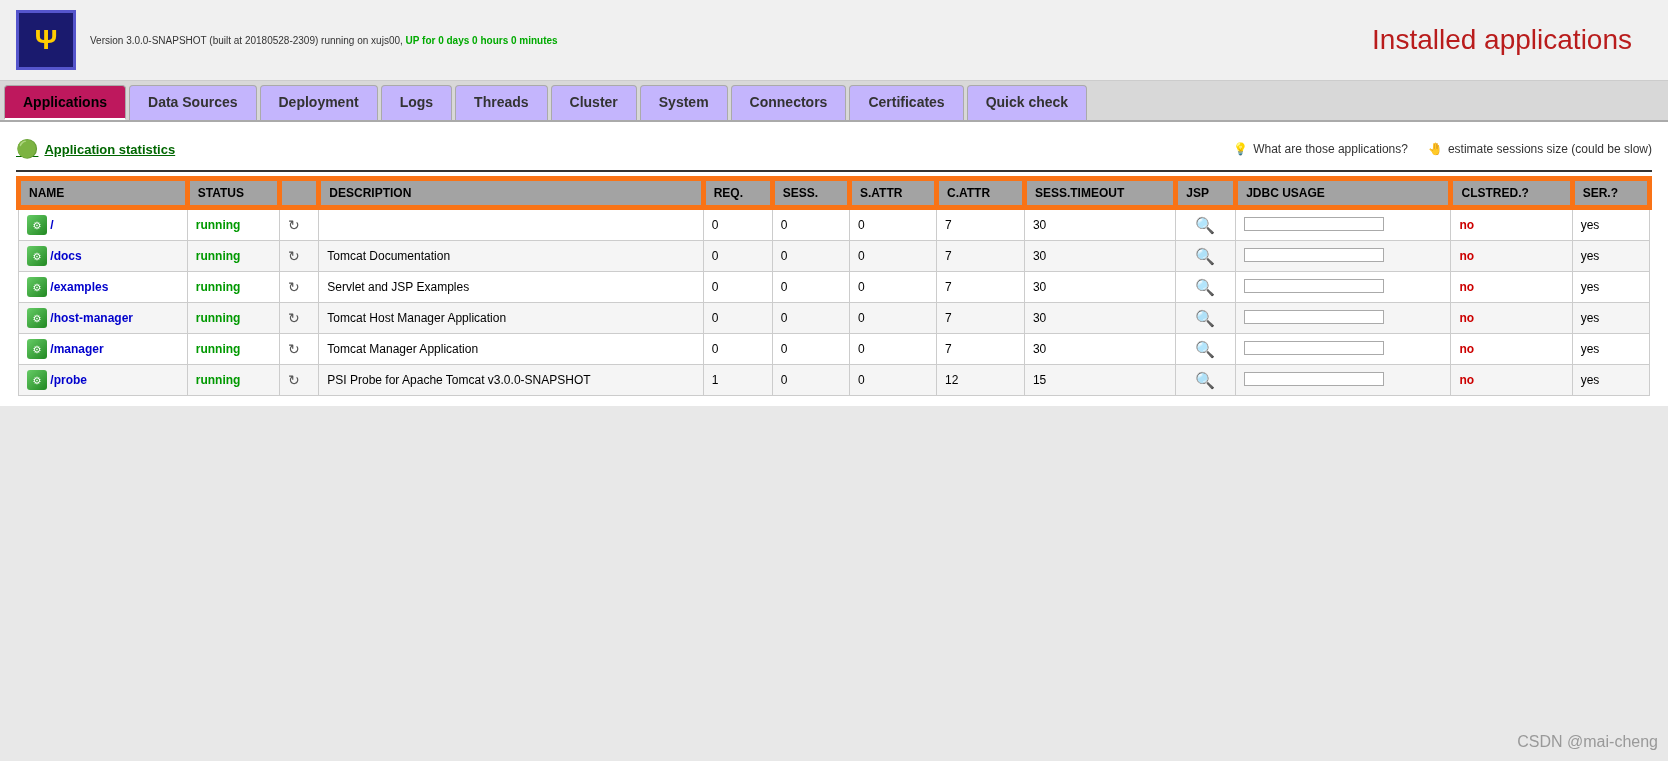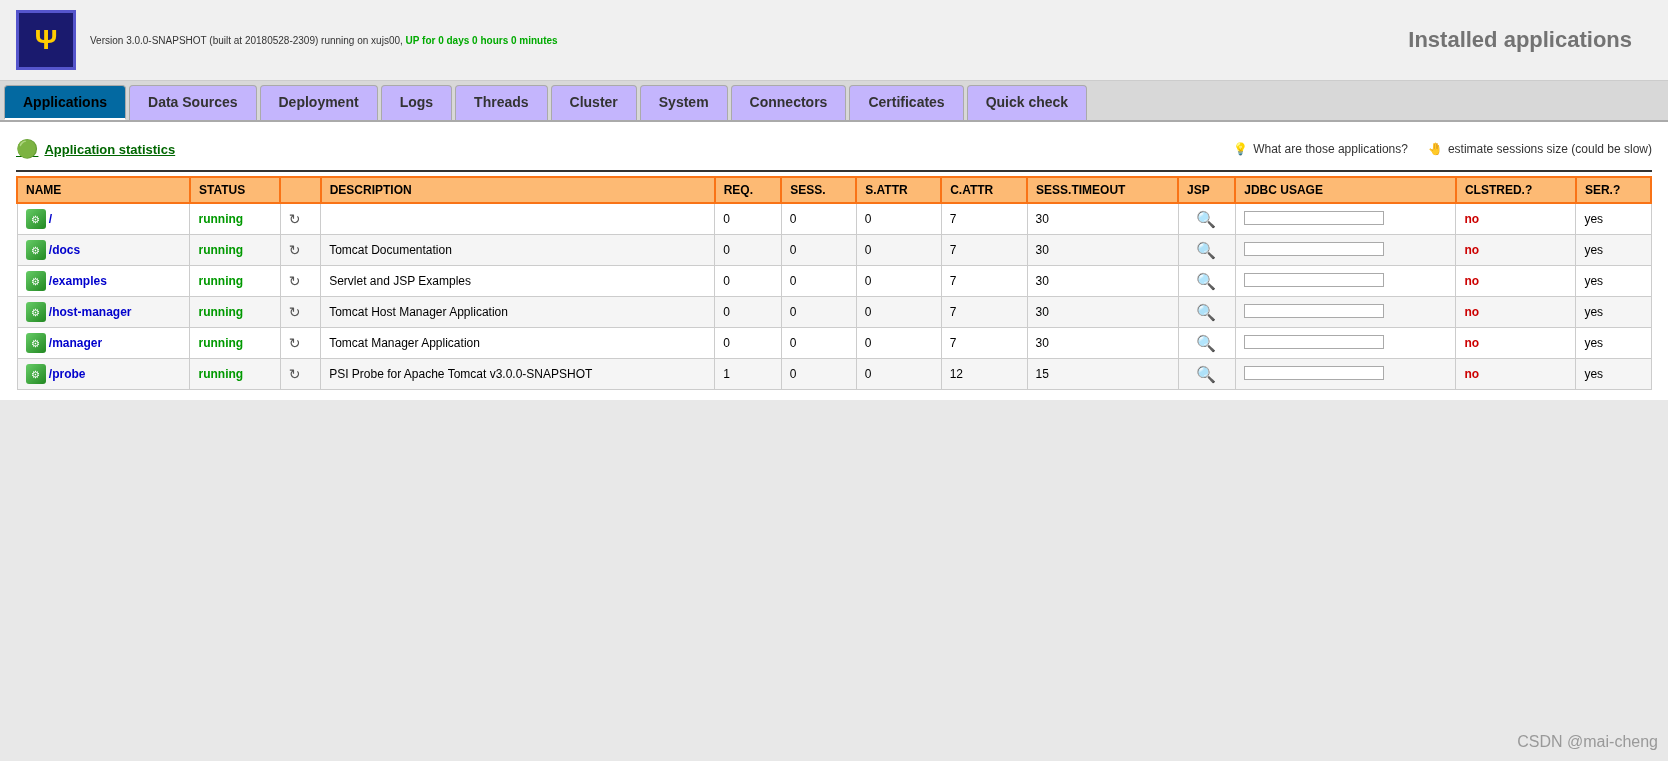--- a/index.html
+++ b/index.html
@@ -39,23 +39,23 @@
     }
     .version-info {
       font-size: 10px;
       color: #333;
     }
     .version-info .up-status {
       color: #00aa00;
       font-weight: bold;
     }
     .header-title {
-      font-size: 22px;
-      font-weight: bold;
-      color: #737373;
+      font-size: 28px;
+      font-weight: normal;
+      color: #b91c1c;
       padding-right: 20px;
     }
 
     
     .nav-tabs {
       display: flex;
       background: #d8d8d8;
       border-bottom: 2px solid #aaa;
       padding: 0 4px;
     }
@@ -66,21 +66,21 @@
       background: #c4b5fd;
       cursor: pointer;
       font-size: 14px;
       font-weight: bold;
       color: #333;
       margin-right: 3px;
       margin-top: 4px;
       border-radius: 4px 4px 0 0;
     }
     .nav-tab.active {
-      background: #0369a1;
+      background: #be185d;
       border-bottom: 2px solid #fff;
       color: #000;
     }
 
     
     .content {
       background: #fff;
       padding: 10px 16px;
     }
 
@@ -115,22 +115,22 @@
       font-size: 12px;
     }
 
     
     .app-table {
       width: 100%;
       border-collapse: collapse;
       margin-top: 4px;
     }
     .app-table th {
-      background: #fdba74;
-      border: 2px solid #f97316;
+      background: #a3a3a3;
+      border: 5px solid #f97316;
       padding: 5px 8px;
       text-align: left;
       font-size: 12px;
       font-weight: bold;
       white-space: nowrap;
     }
     .app-table td {
       border: 1px solid #ccc;
       padding: 5px 8px;
       vertical-align: middle;

